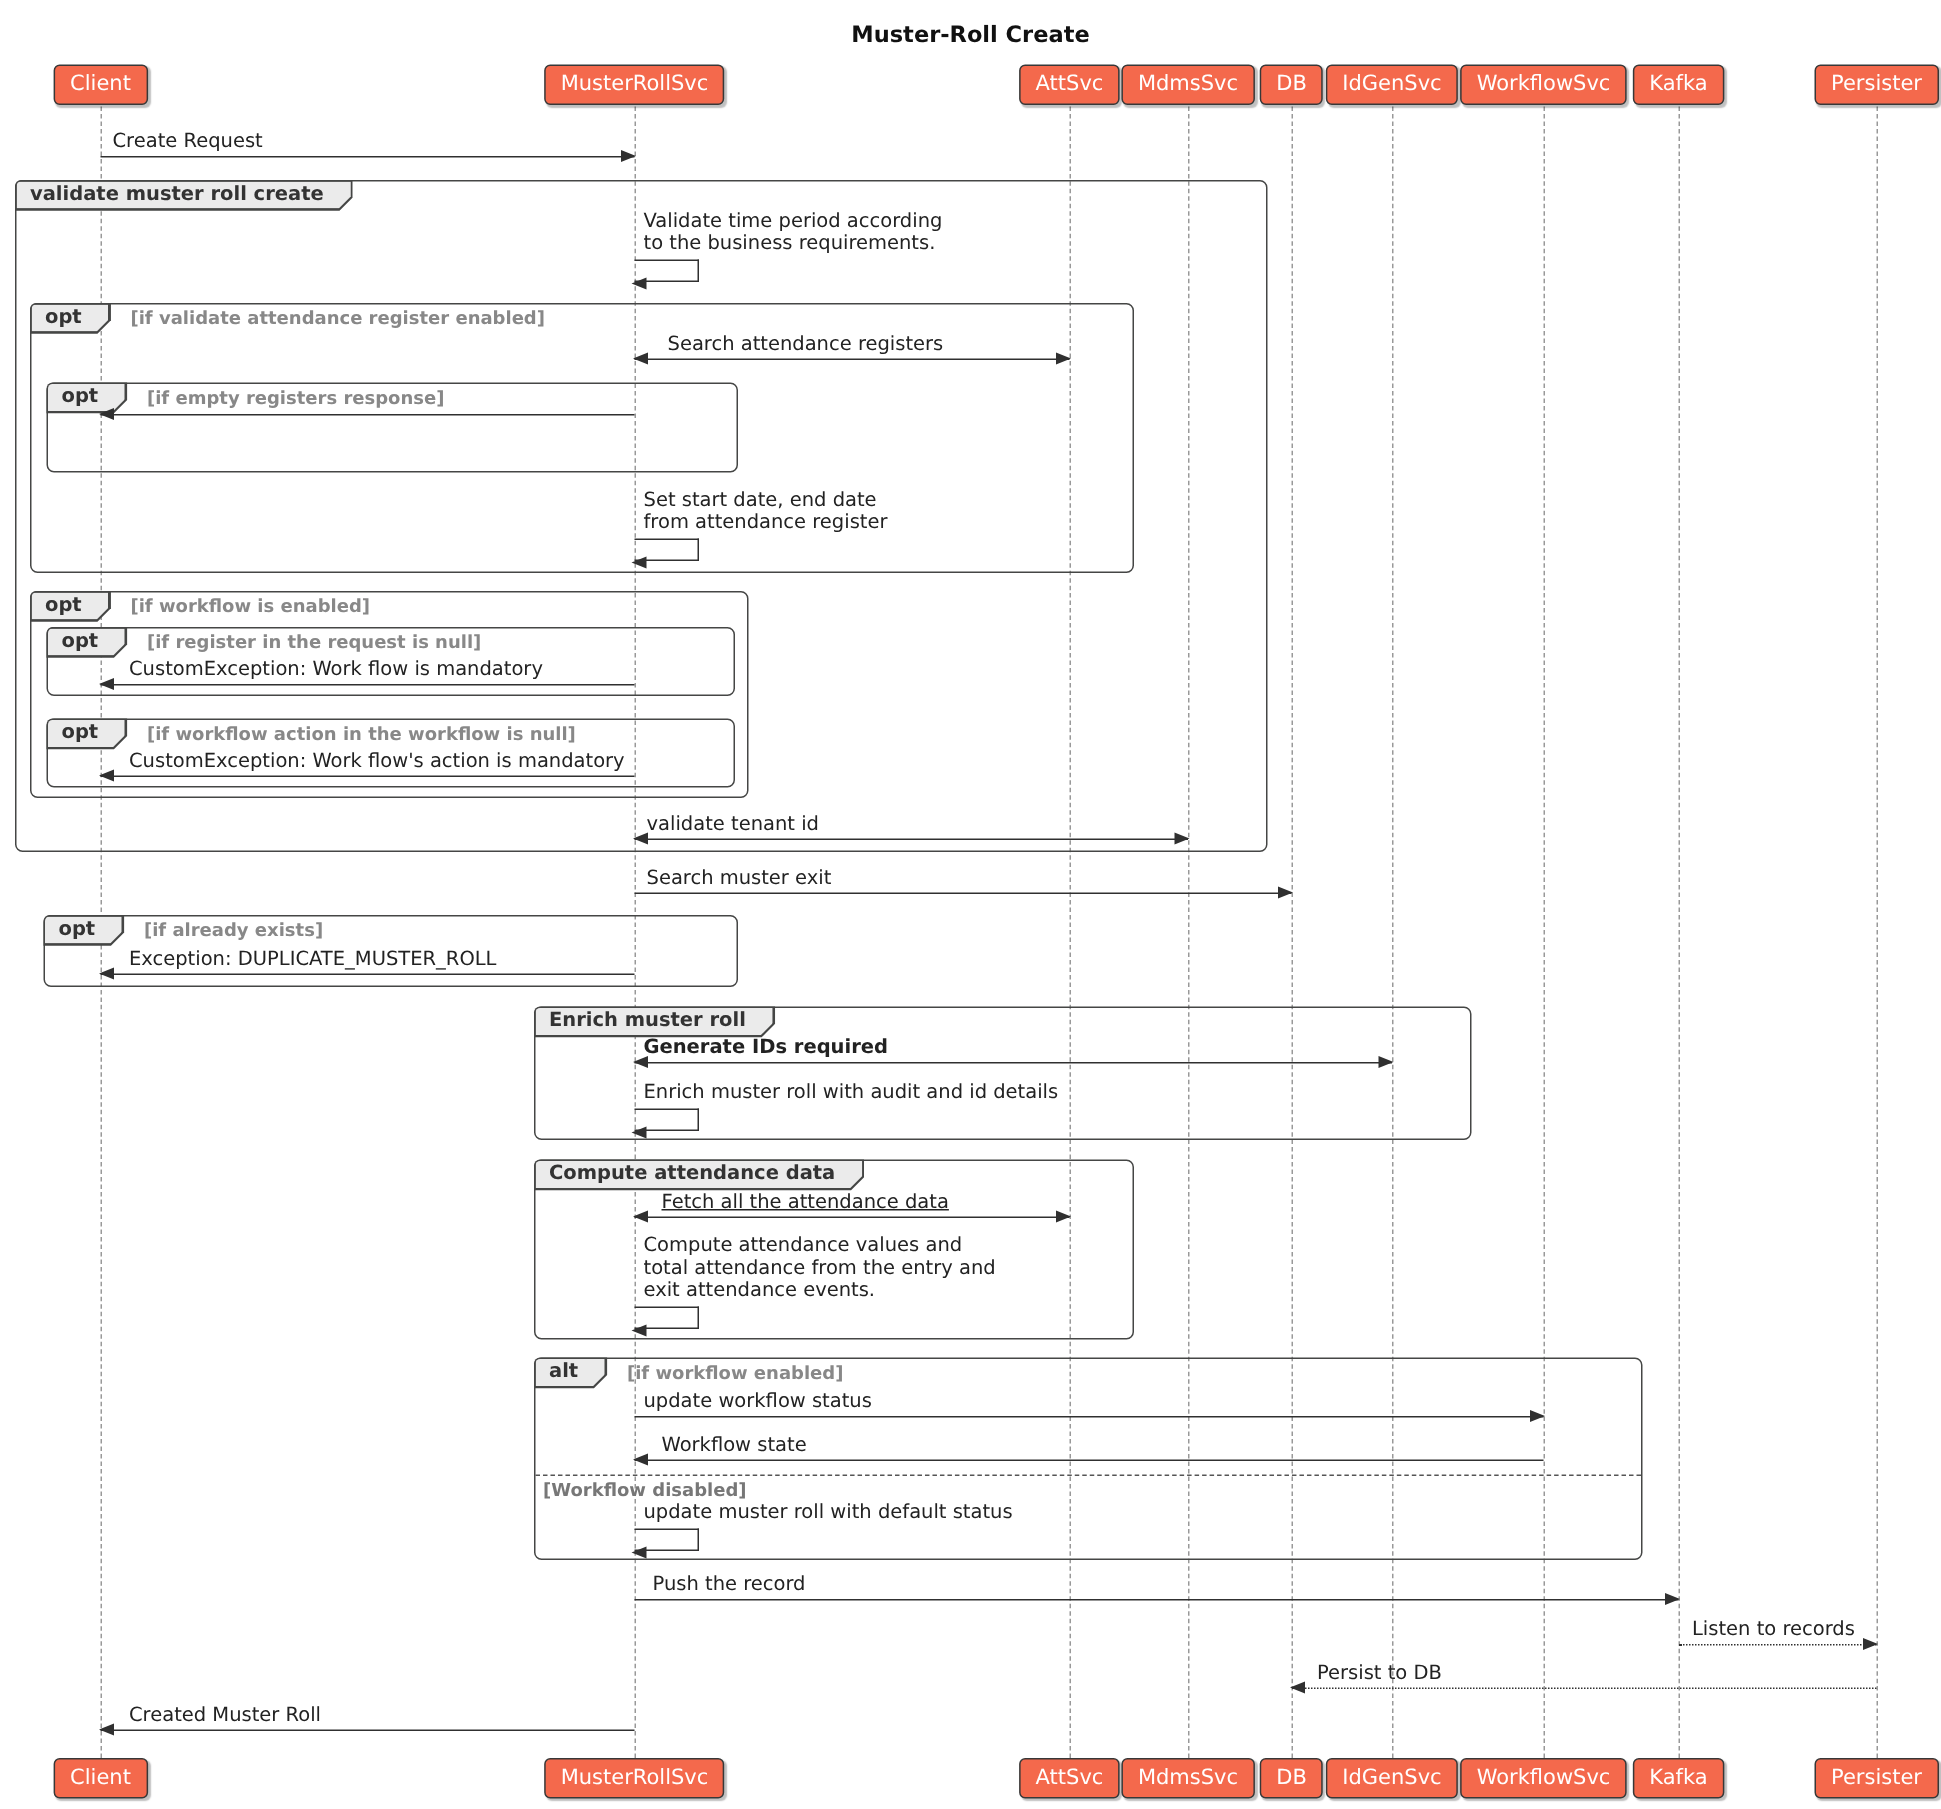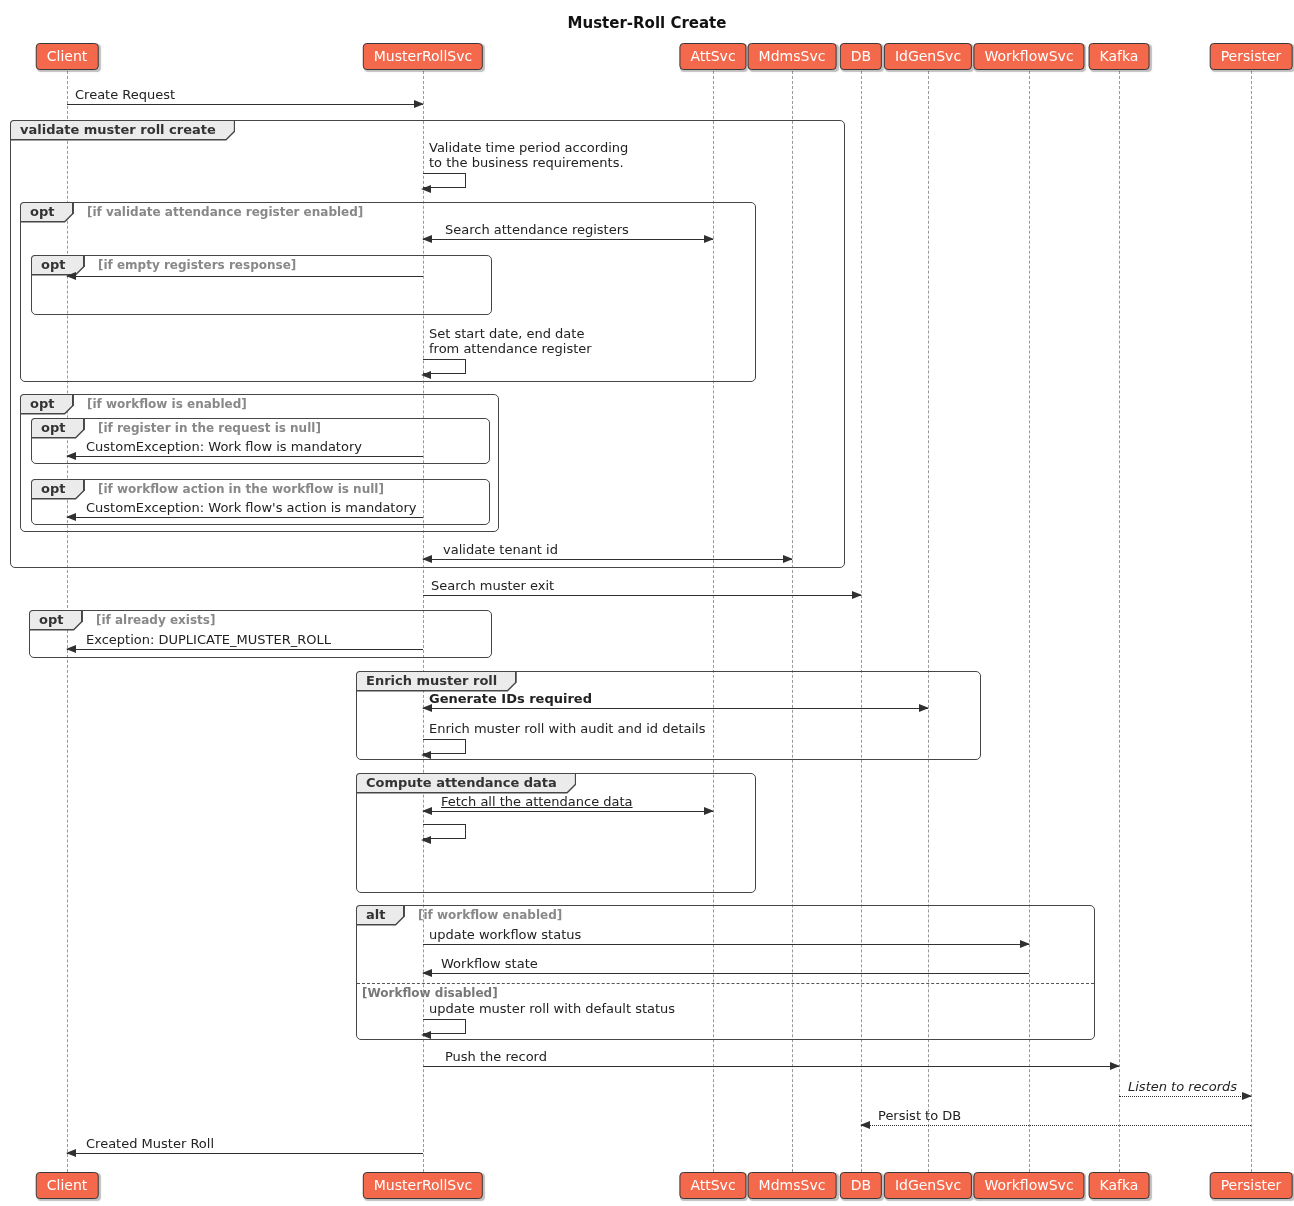--- a/index.html
+++ b/index.html
@@ -229,21 +229,21 @@
 </div>
 
 <div class="msg" style="left:67px;top:500px;width:356px;">
   <div class="msg-label" style="margin-left:19px;">CustomException: Work flow's action is mandatory</div>
   <div class="msg-line">
       <span class="ah l"></span>
     </div>
 </div>
 
 <div class="msg" style="left:423px;top:542px;width:369px;">
-  <div class="msg-label" style="margin-left:20px;">validate tenant id</div>
+  <div class="msg-label" style="margin-left:8px;">validate tenant id</div>
   <div class="msg-line">
       <span class="ah l"></span>
       <span class="ah r"></span>
     </div>
 </div>
 
 <div class="msg" style="left:423px;top:578px;width:438px;">
   <div class="msg-label" style="margin-left:8px;">Search muster exit</div>
   <div class="msg-line">
       <span class="ah r"></span>
@@ -274,20 +274,23 @@
 
 <div class="msg" style="left:423px;top:794px;width:290px;text-decoration:underline;">
   <div class="msg-label" style="margin-left:18px;">Fetch all the attendance data</div>
   <div class="msg-line">
       <span class="ah l"></span>
       <span class="ah r"></span>
     </div>
 </div>
 
 <div class="msg selfmsg" style="left:423px;top:823px;">
+  <div class="msg-label" style="margin-left:6px;">Compute attendance values and
+total attendance from the entry and
+exit attendance events.</div>
   <div class="loop">
       <span class="ah"></span>
     </div>
 </div>
 
 <div class="msg" style="left:423px;top:927px;width:606px;">
   <div class="msg-label" style="margin-left:6px;">update workflow status</div>
   <div class="msg-line">
       <span class="ah r"></span>
     </div>
@@ -301,28 +304,28 @@
 </div>
 
 <div class="msg selfmsg" style="left:423px;top:1001px;">
   <div class="msg-label" style="margin-left:6px;">update muster roll with default status</div>
   <div class="loop">
       <span class="ah"></span>
     </div>
 </div>
 
 <div class="msg" style="left:423px;top:1049px;width:696px;">
-  <div class="msg-label" style="margin-left:22px;">Push the record</div>
+  <div class="msg-label" style="margin-left:12px;">Push the record</div>
   <div class="msg-line">
       <span class="ah r"></span>
     </div>
 </div>
 
 <div class="msg" style="left:1119px;top:1079px;width:132px;">
-  <div class="msg-label" style="margin-left:9px;font-style:italic;">Listen to records</div>
+  <div class="msg-label" style="margin-left:9px;">Listen to records</div>
   <div class="msg-line dotted">
       <span class="ah r"></span>
     </div>
 </div>
 
 <div class="msg" style="left:861px;top:1108px;width:390px;">
   <div class="msg-label" style="margin-left:17px;">Persist to DB</div>
   <div class="msg-line dotted">
       <span class="ah l"></span>
     </div>

